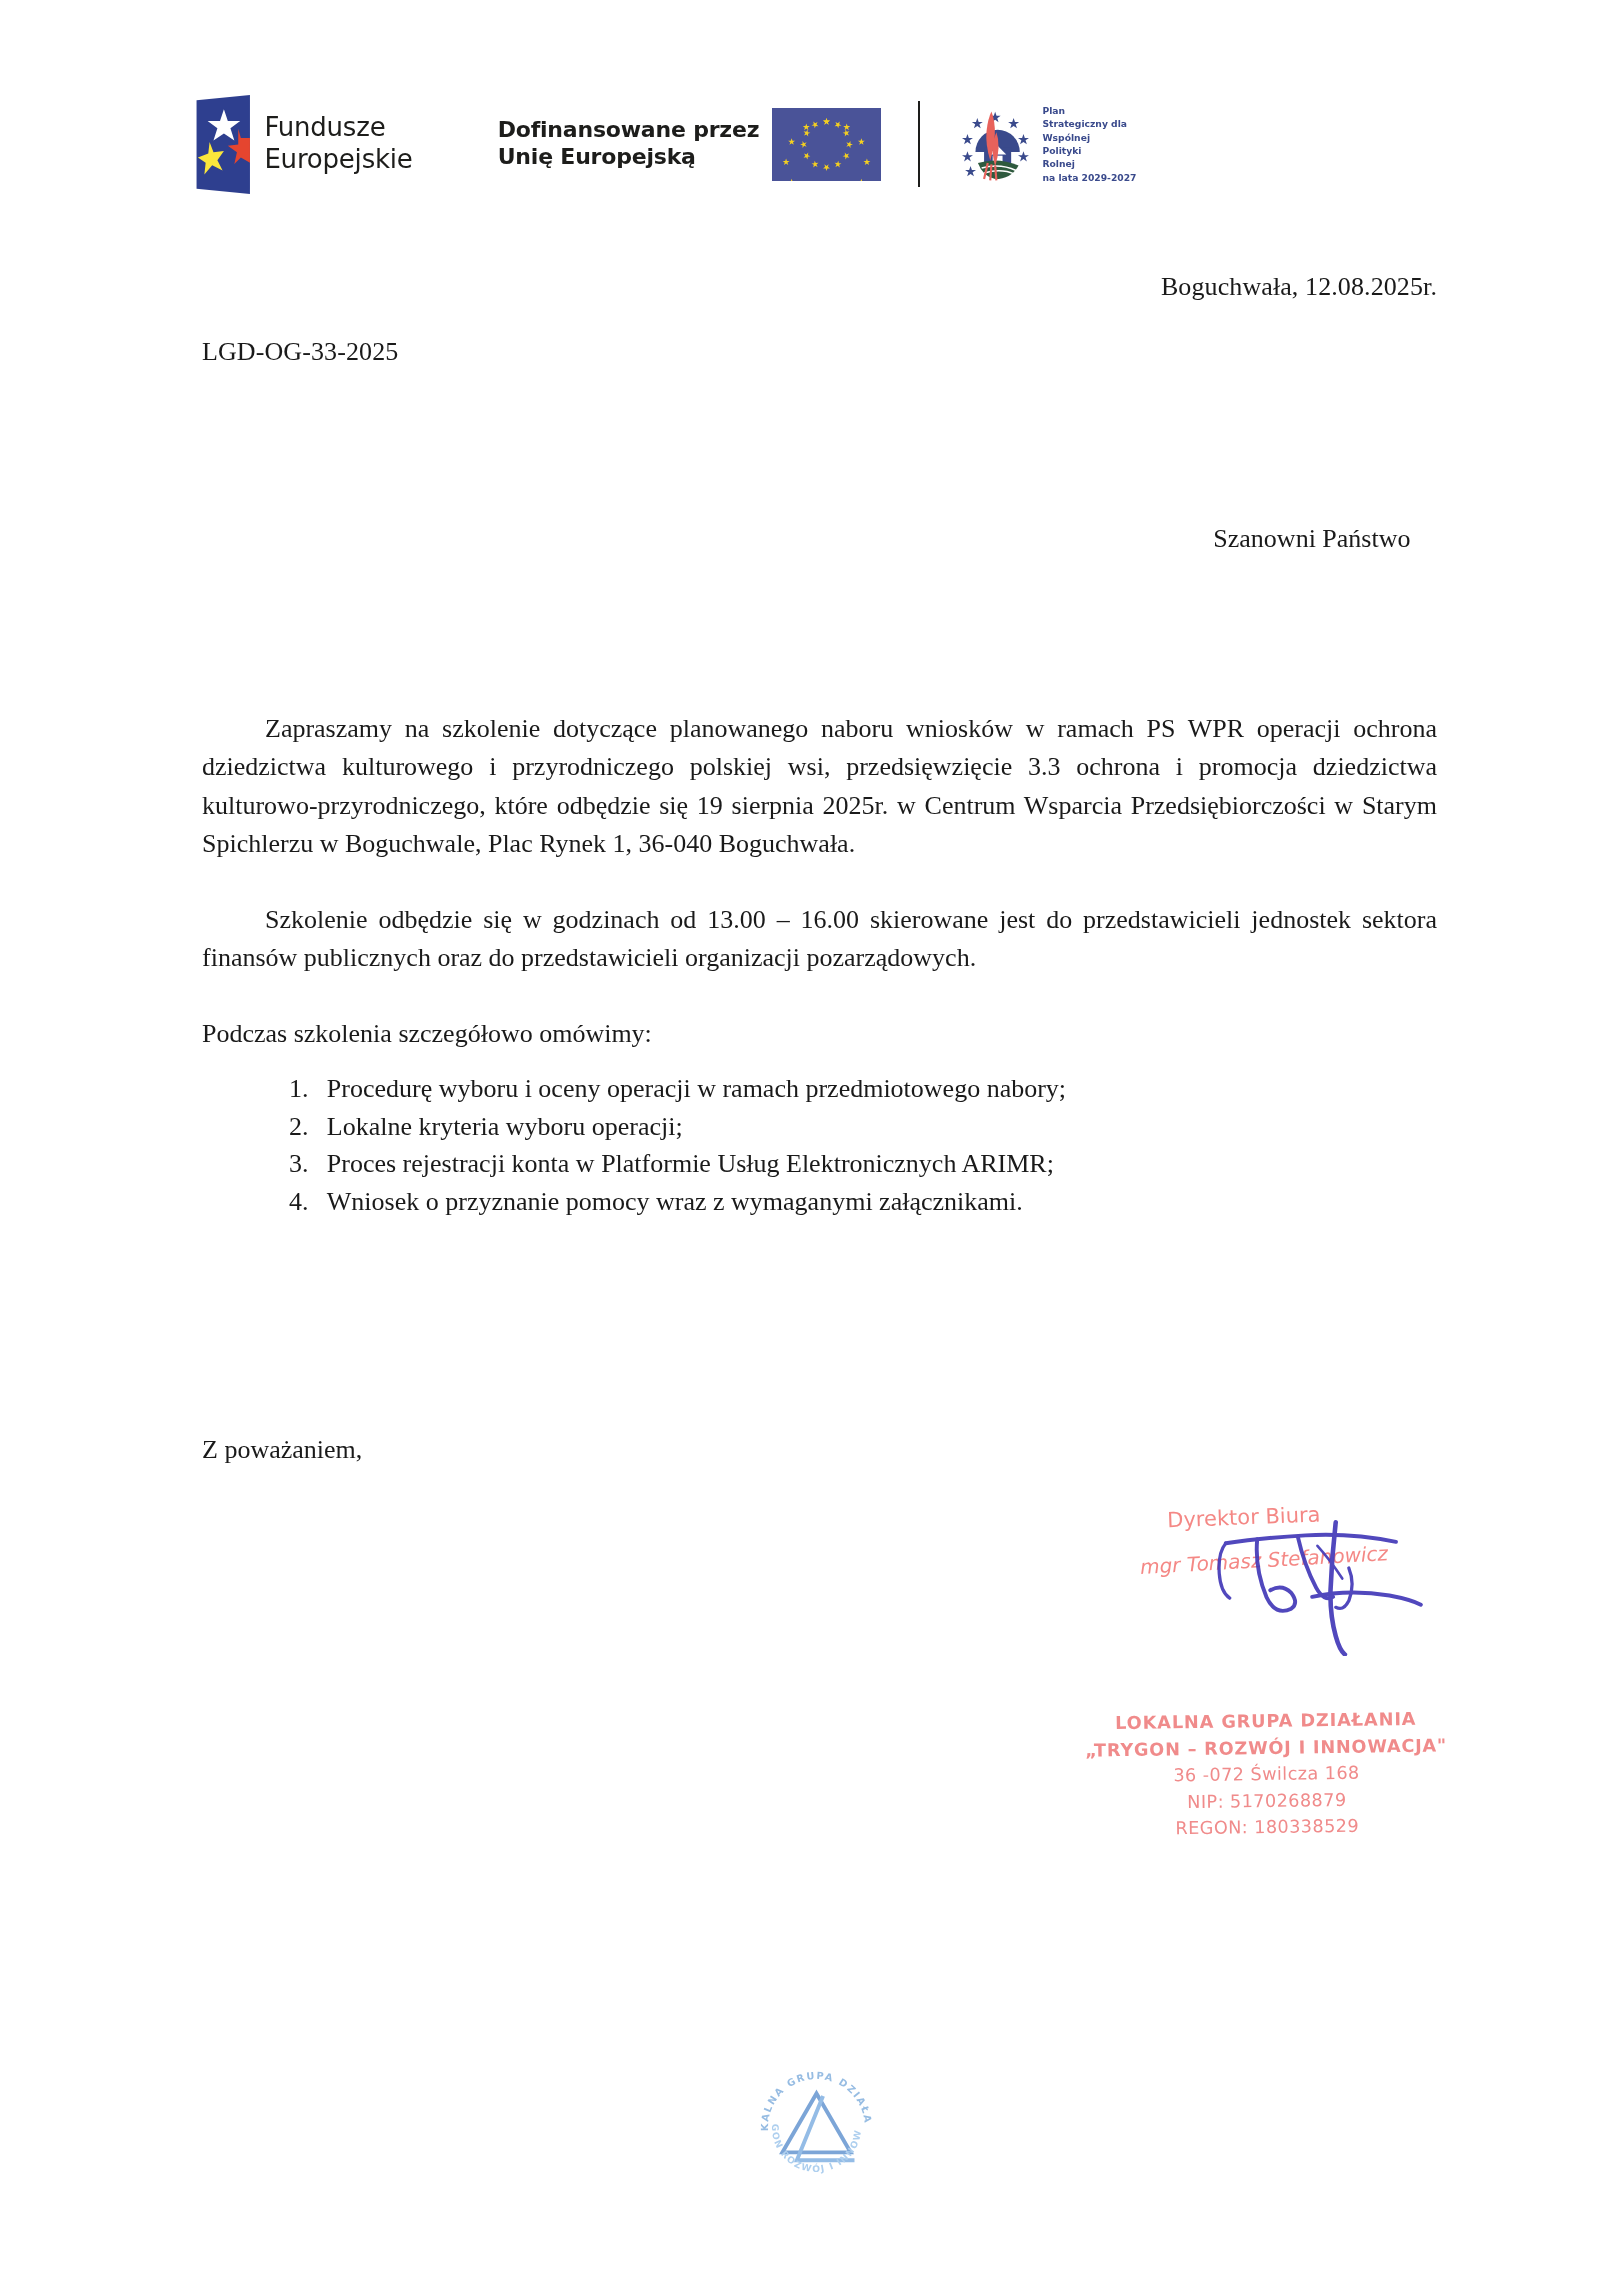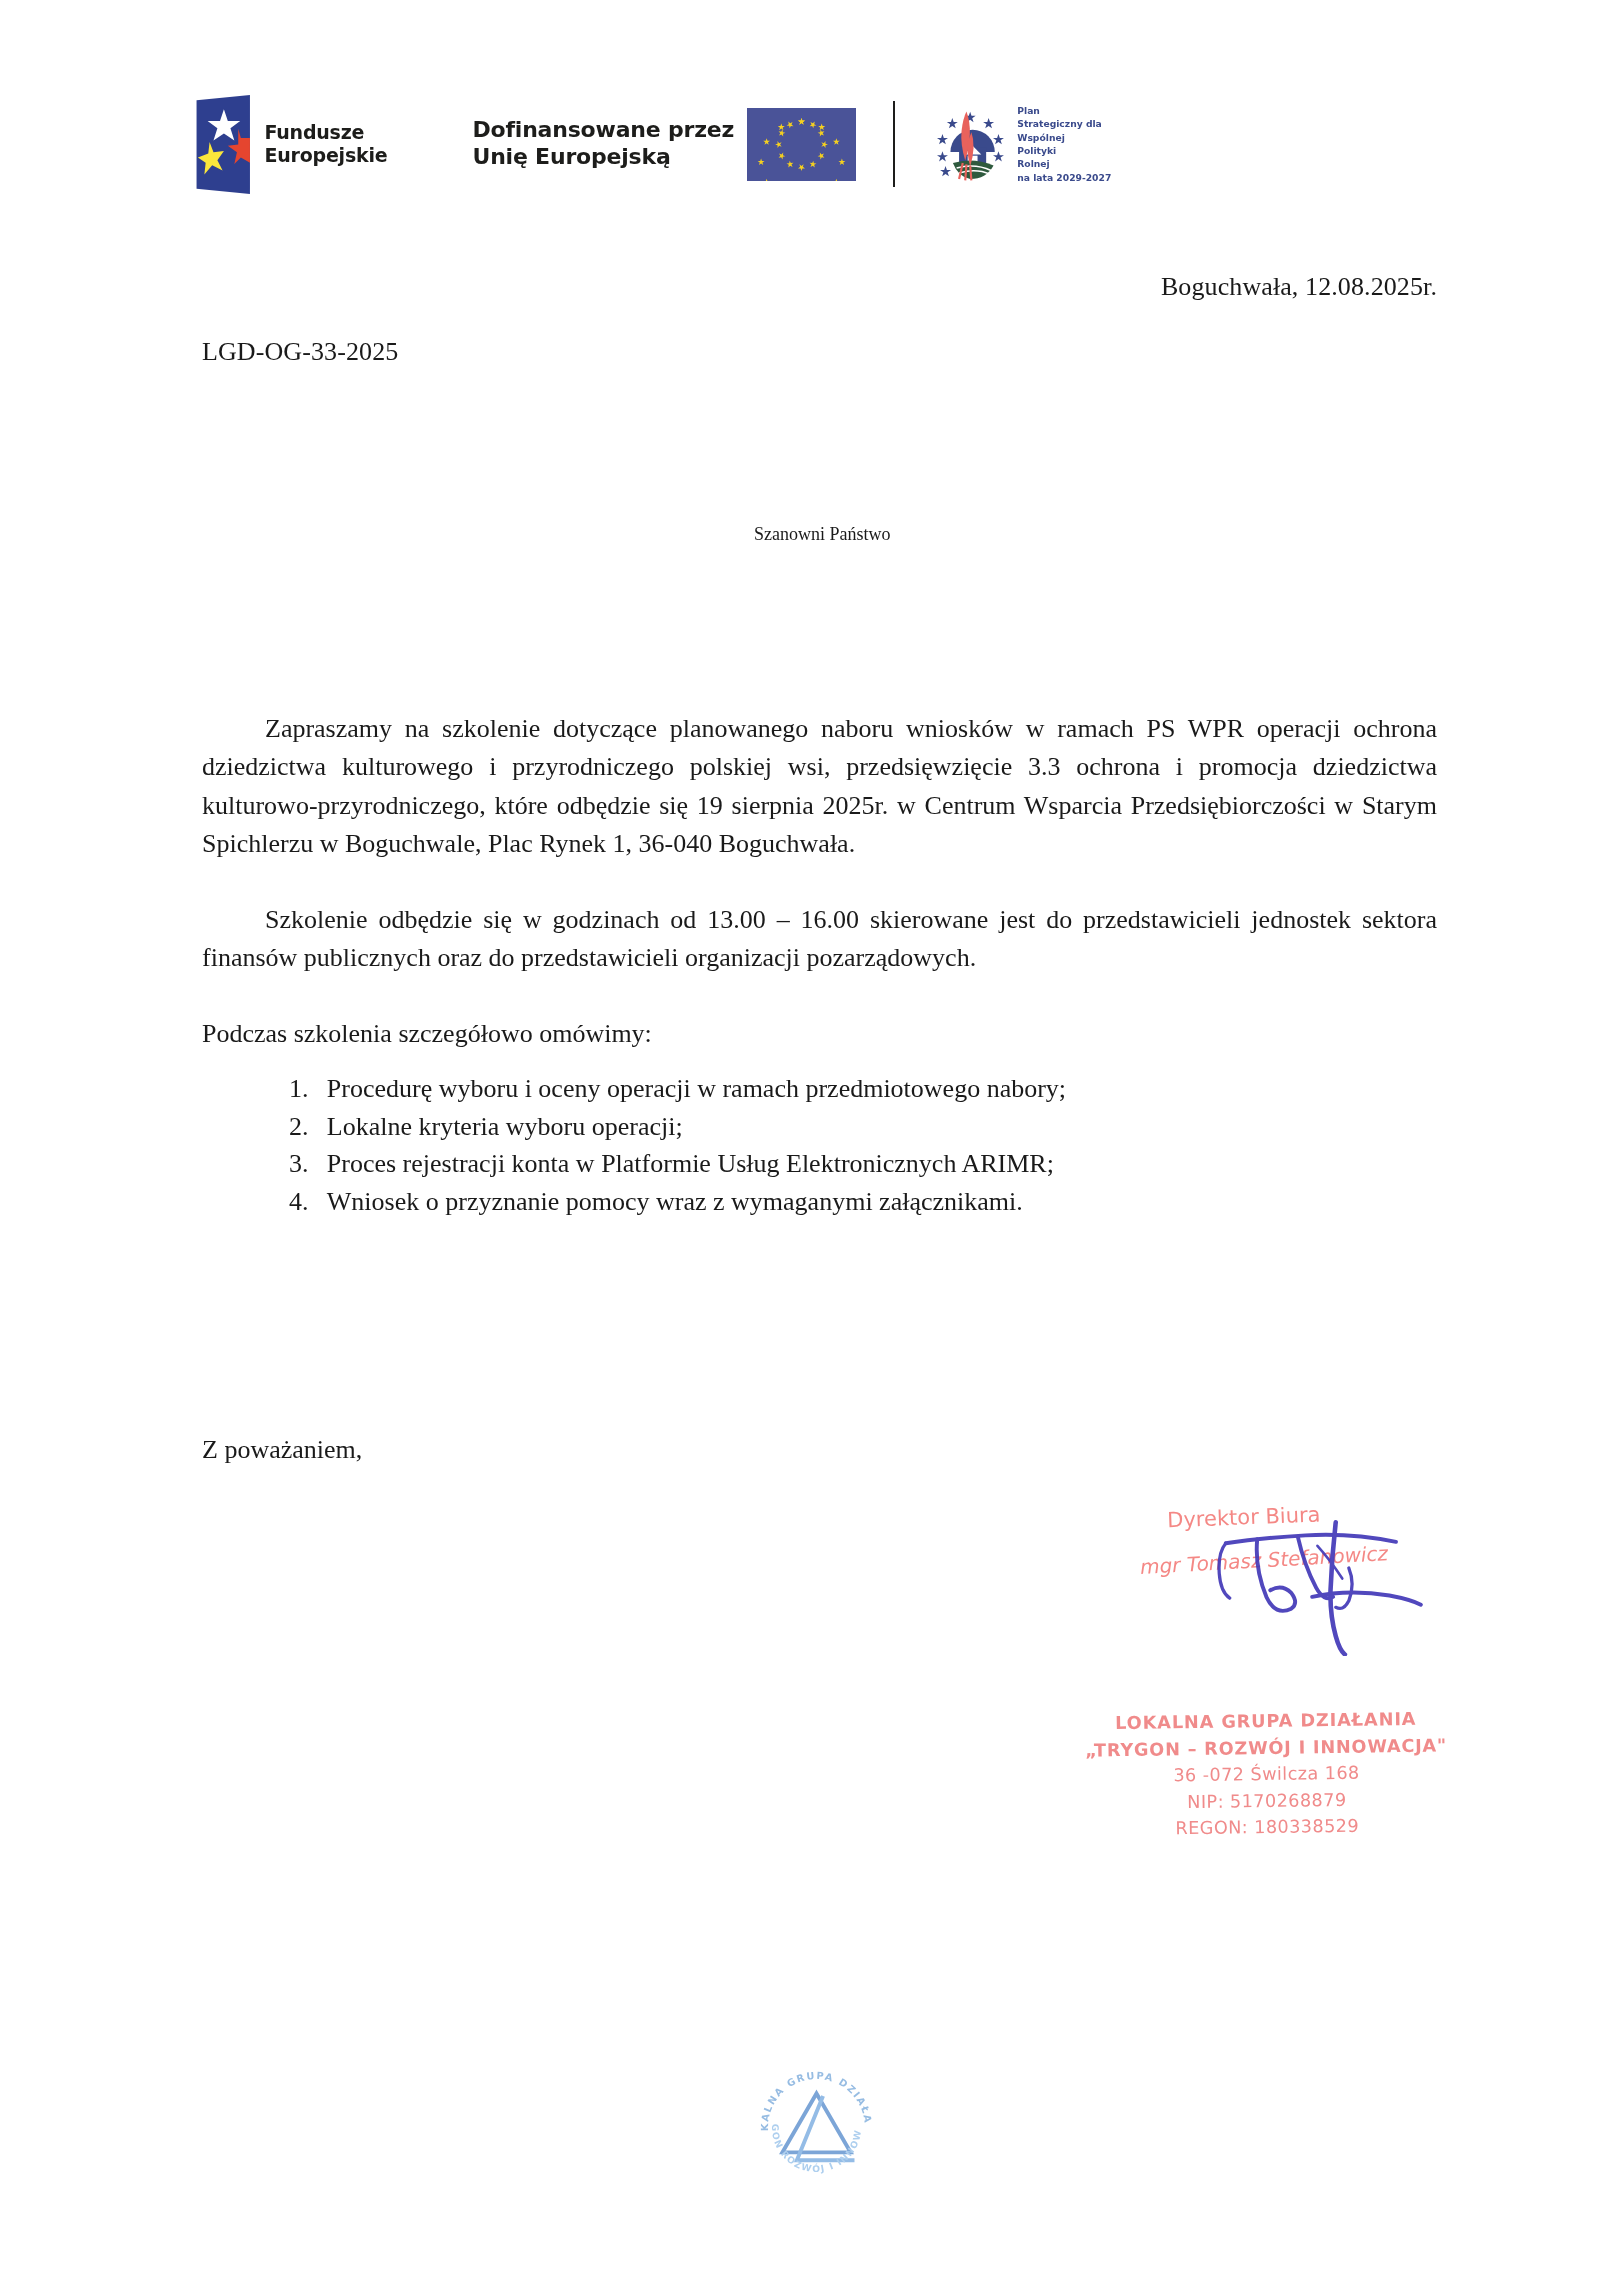--- a/index.html
+++ b/index.html
@@ -35,22 +35,22 @@
 
   
   .fe-mark {
     width: 60px;
     height: 99px;
     position: relative;
     margin-right: 14.4px;
   }
   .fe-label {
     font-family: "DejaVu Sans", sans-serif;
-    font-weight: bold;
-    font-size: 19px;
+    font-weight: normal;
+    font-size: 26px;
     line-height: 1.22;
     color: #1d1d1b;
     letter-spacing: -0.2px;
   }
 
   
   .pl-flag {
     width: 115px;
     height: 73px;
     margin-left: 82px;
@@ -126,25 +126,25 @@
   }
   .ref-no {
     position: absolute;
     left: 202px;
     top: 337px;
     font-size: 26px;
     letter-spacing: 0.1px;
   }
   .salutation {
     position: absolute;
-    left: 209px;
+    left: 184px;
     top: 524px;
     width: 1235px;
-    text-align: center;
-    font-size: 18px;
+    text-align: right;
+    font-size: 26px;
     padding-right: 8.5px;
     box-sizing: border-box;
   }
 
   .body-block {
     position: absolute;
     left: 202px;
     top: 710px;
     width: 1235px;
   }

